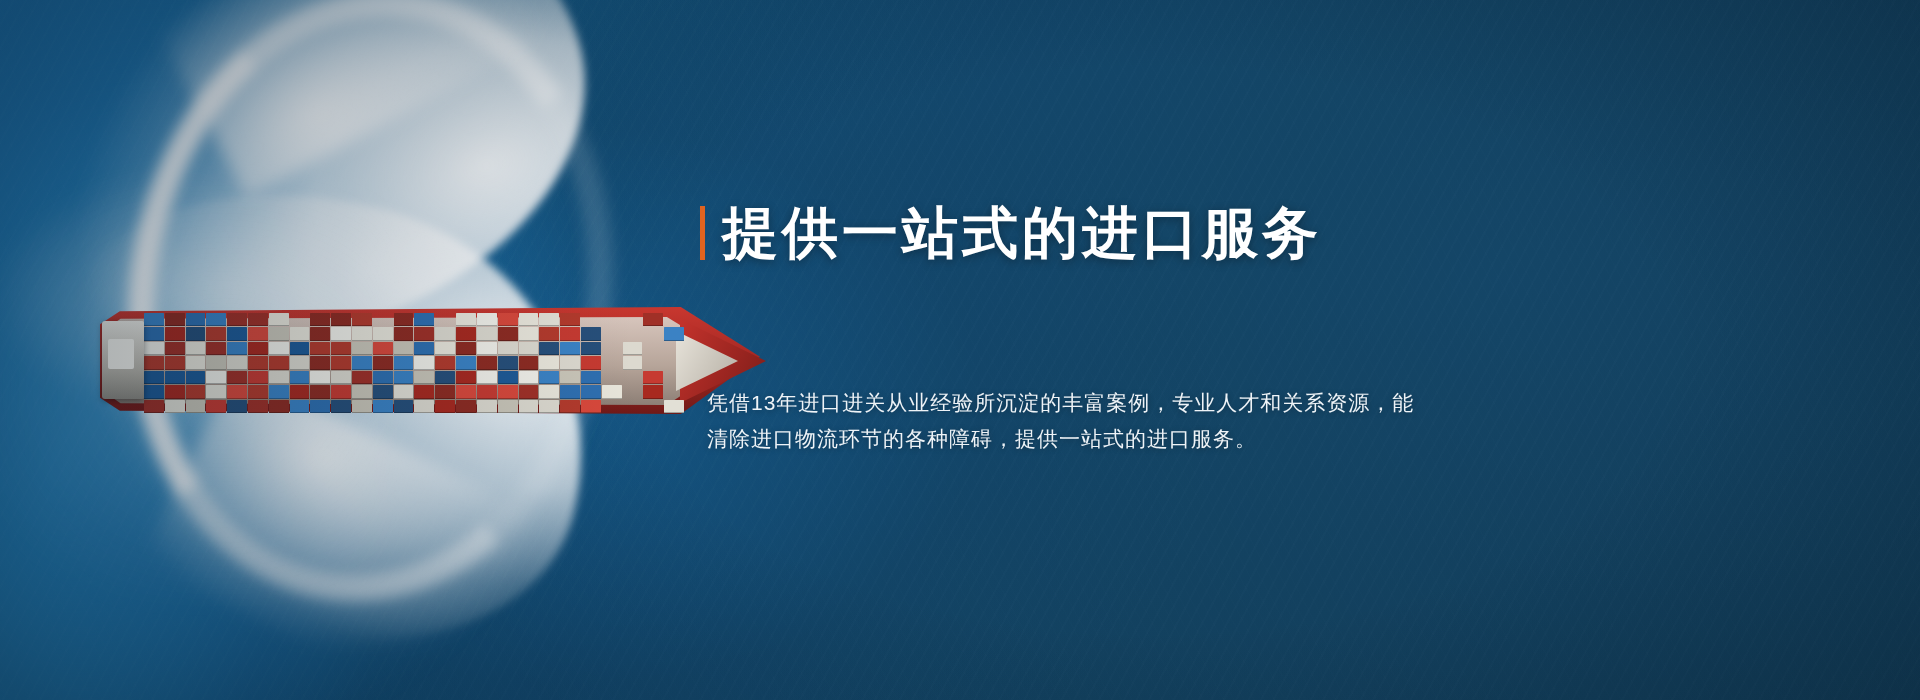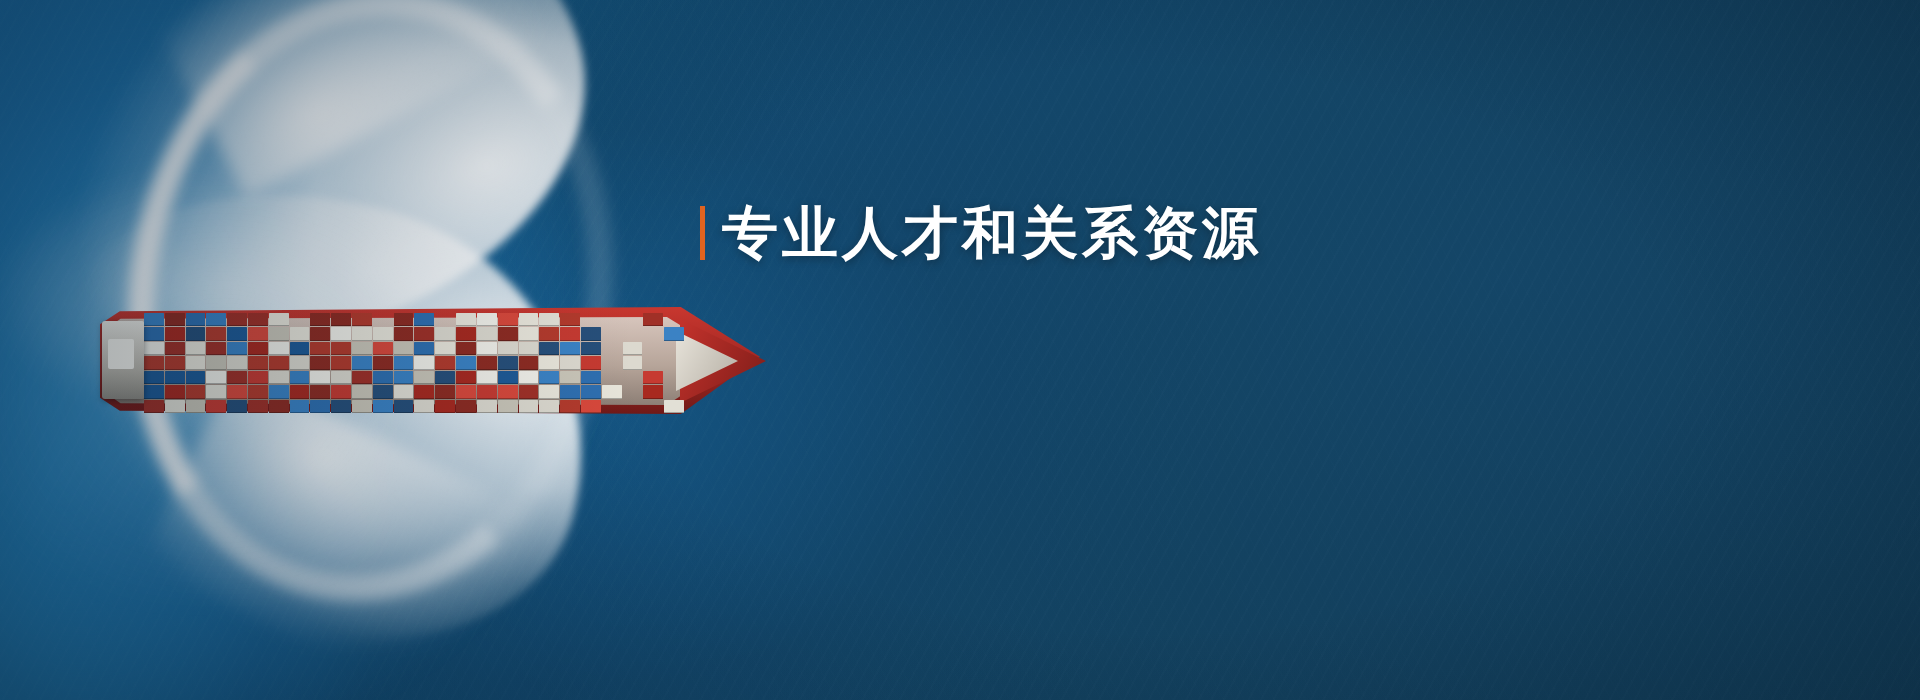--- a/index.html
+++ b/index.html
@@ -449,17 +449,18 @@
     <div class="bridge">
       <div class="bridge-top"></div>
     </div>
   </div>
 
   <div class="vignette"></div>
 
   <div class="content">
     <div class="headline-row">
       <div class="accent-bar"></div>
-      <div class="headline">专业人才和关系资源</div>
+      <div class="headline">提供一站式的进口服务</div>
     </div>
+    <div class="description">凭借13年进口进关从业经验所沉淀的丰富案例，专业人才和关系资源，能清除进口物流环节的各种障碍，提供一站式的进口服务。</div>
   </div>
 
 </div>
 
 </body></html>

